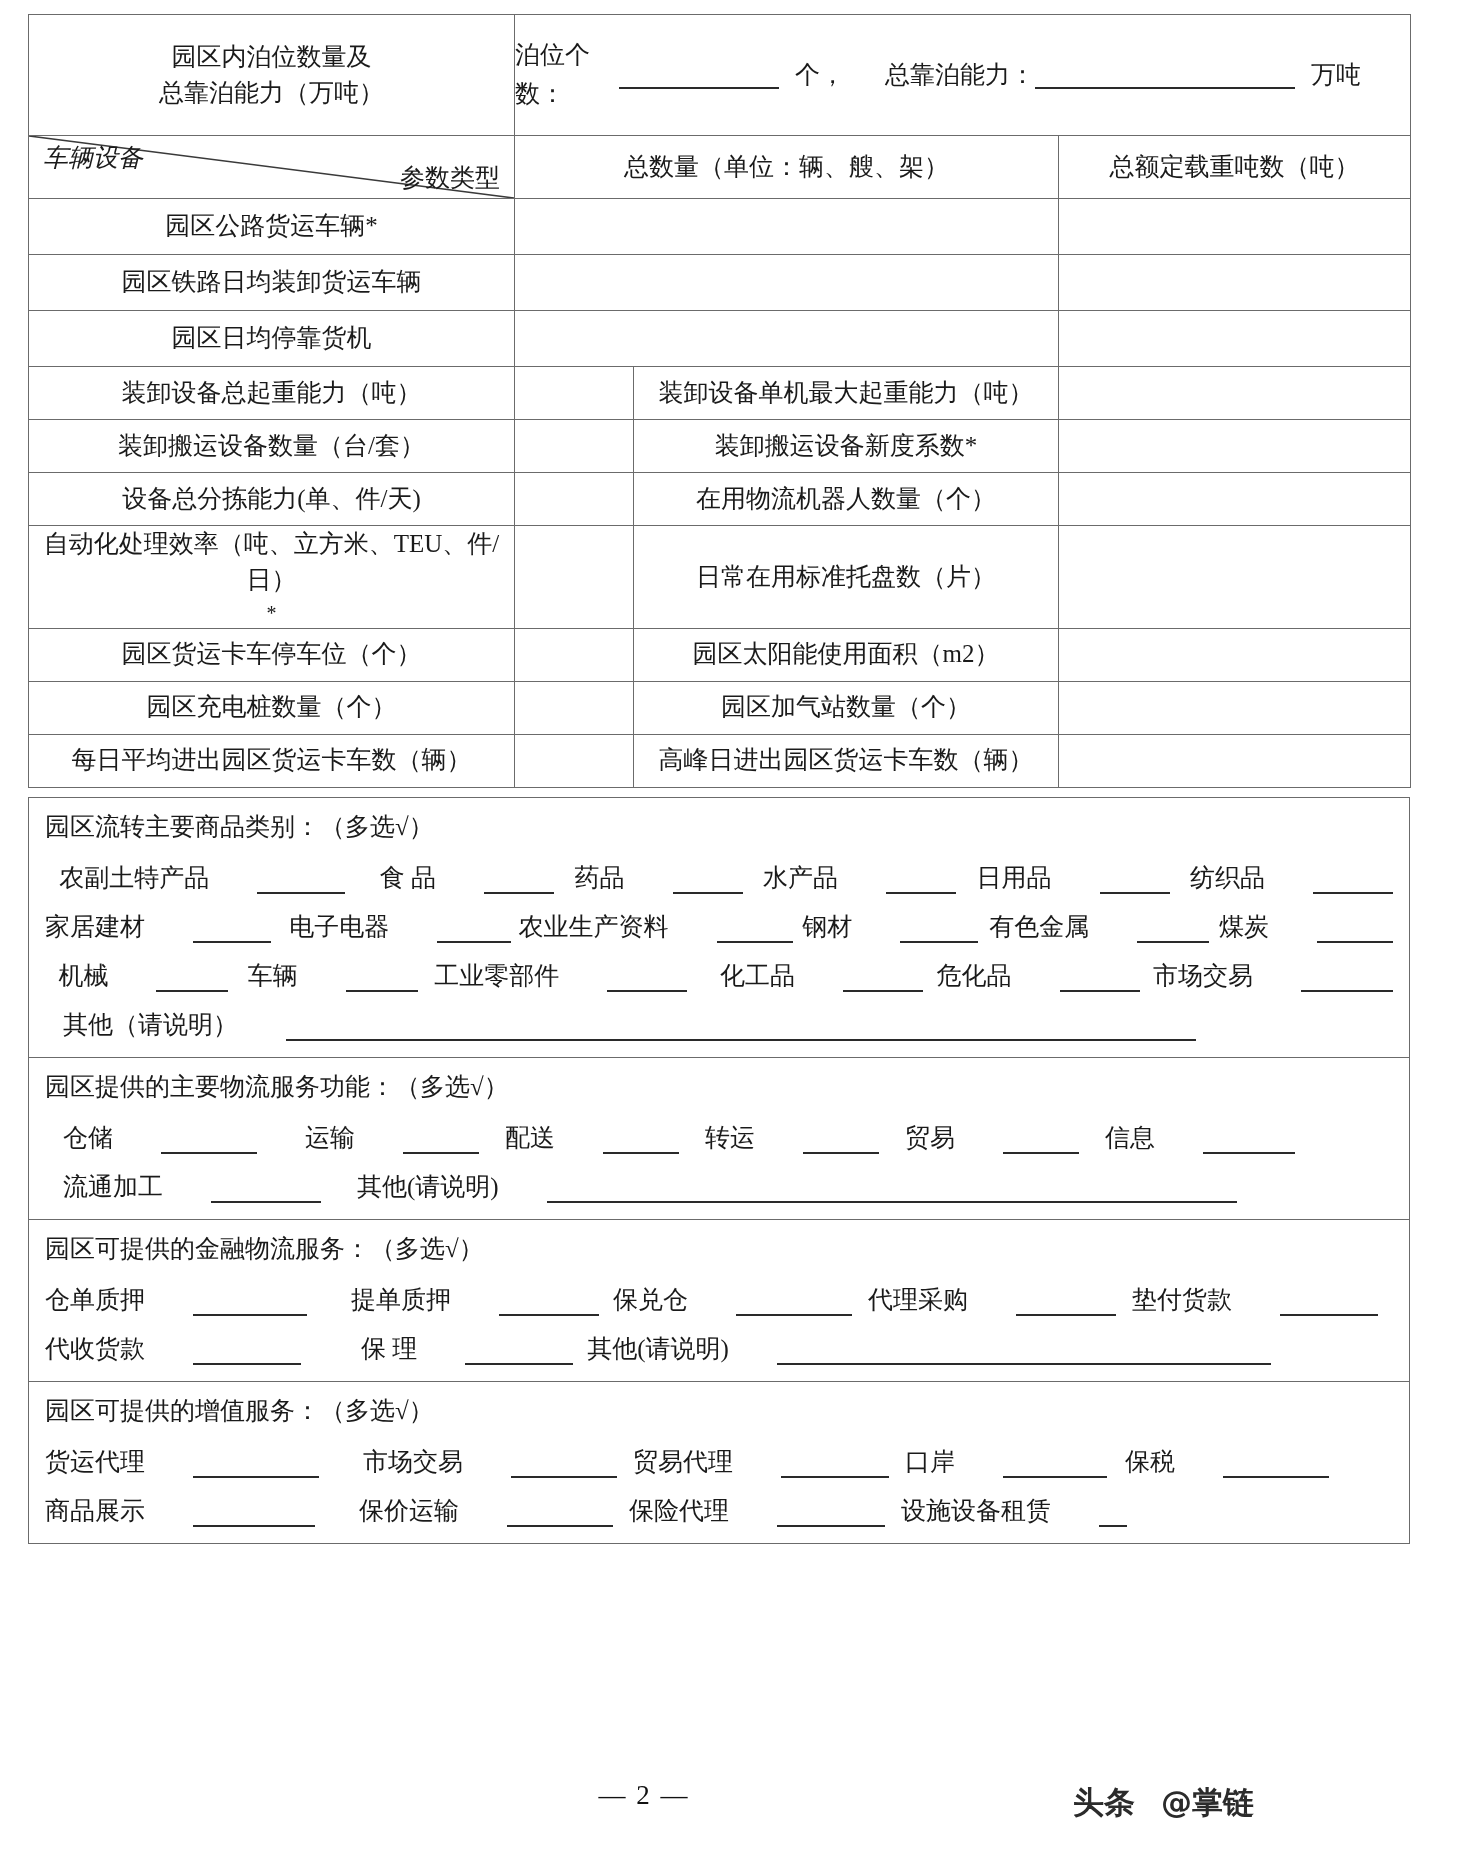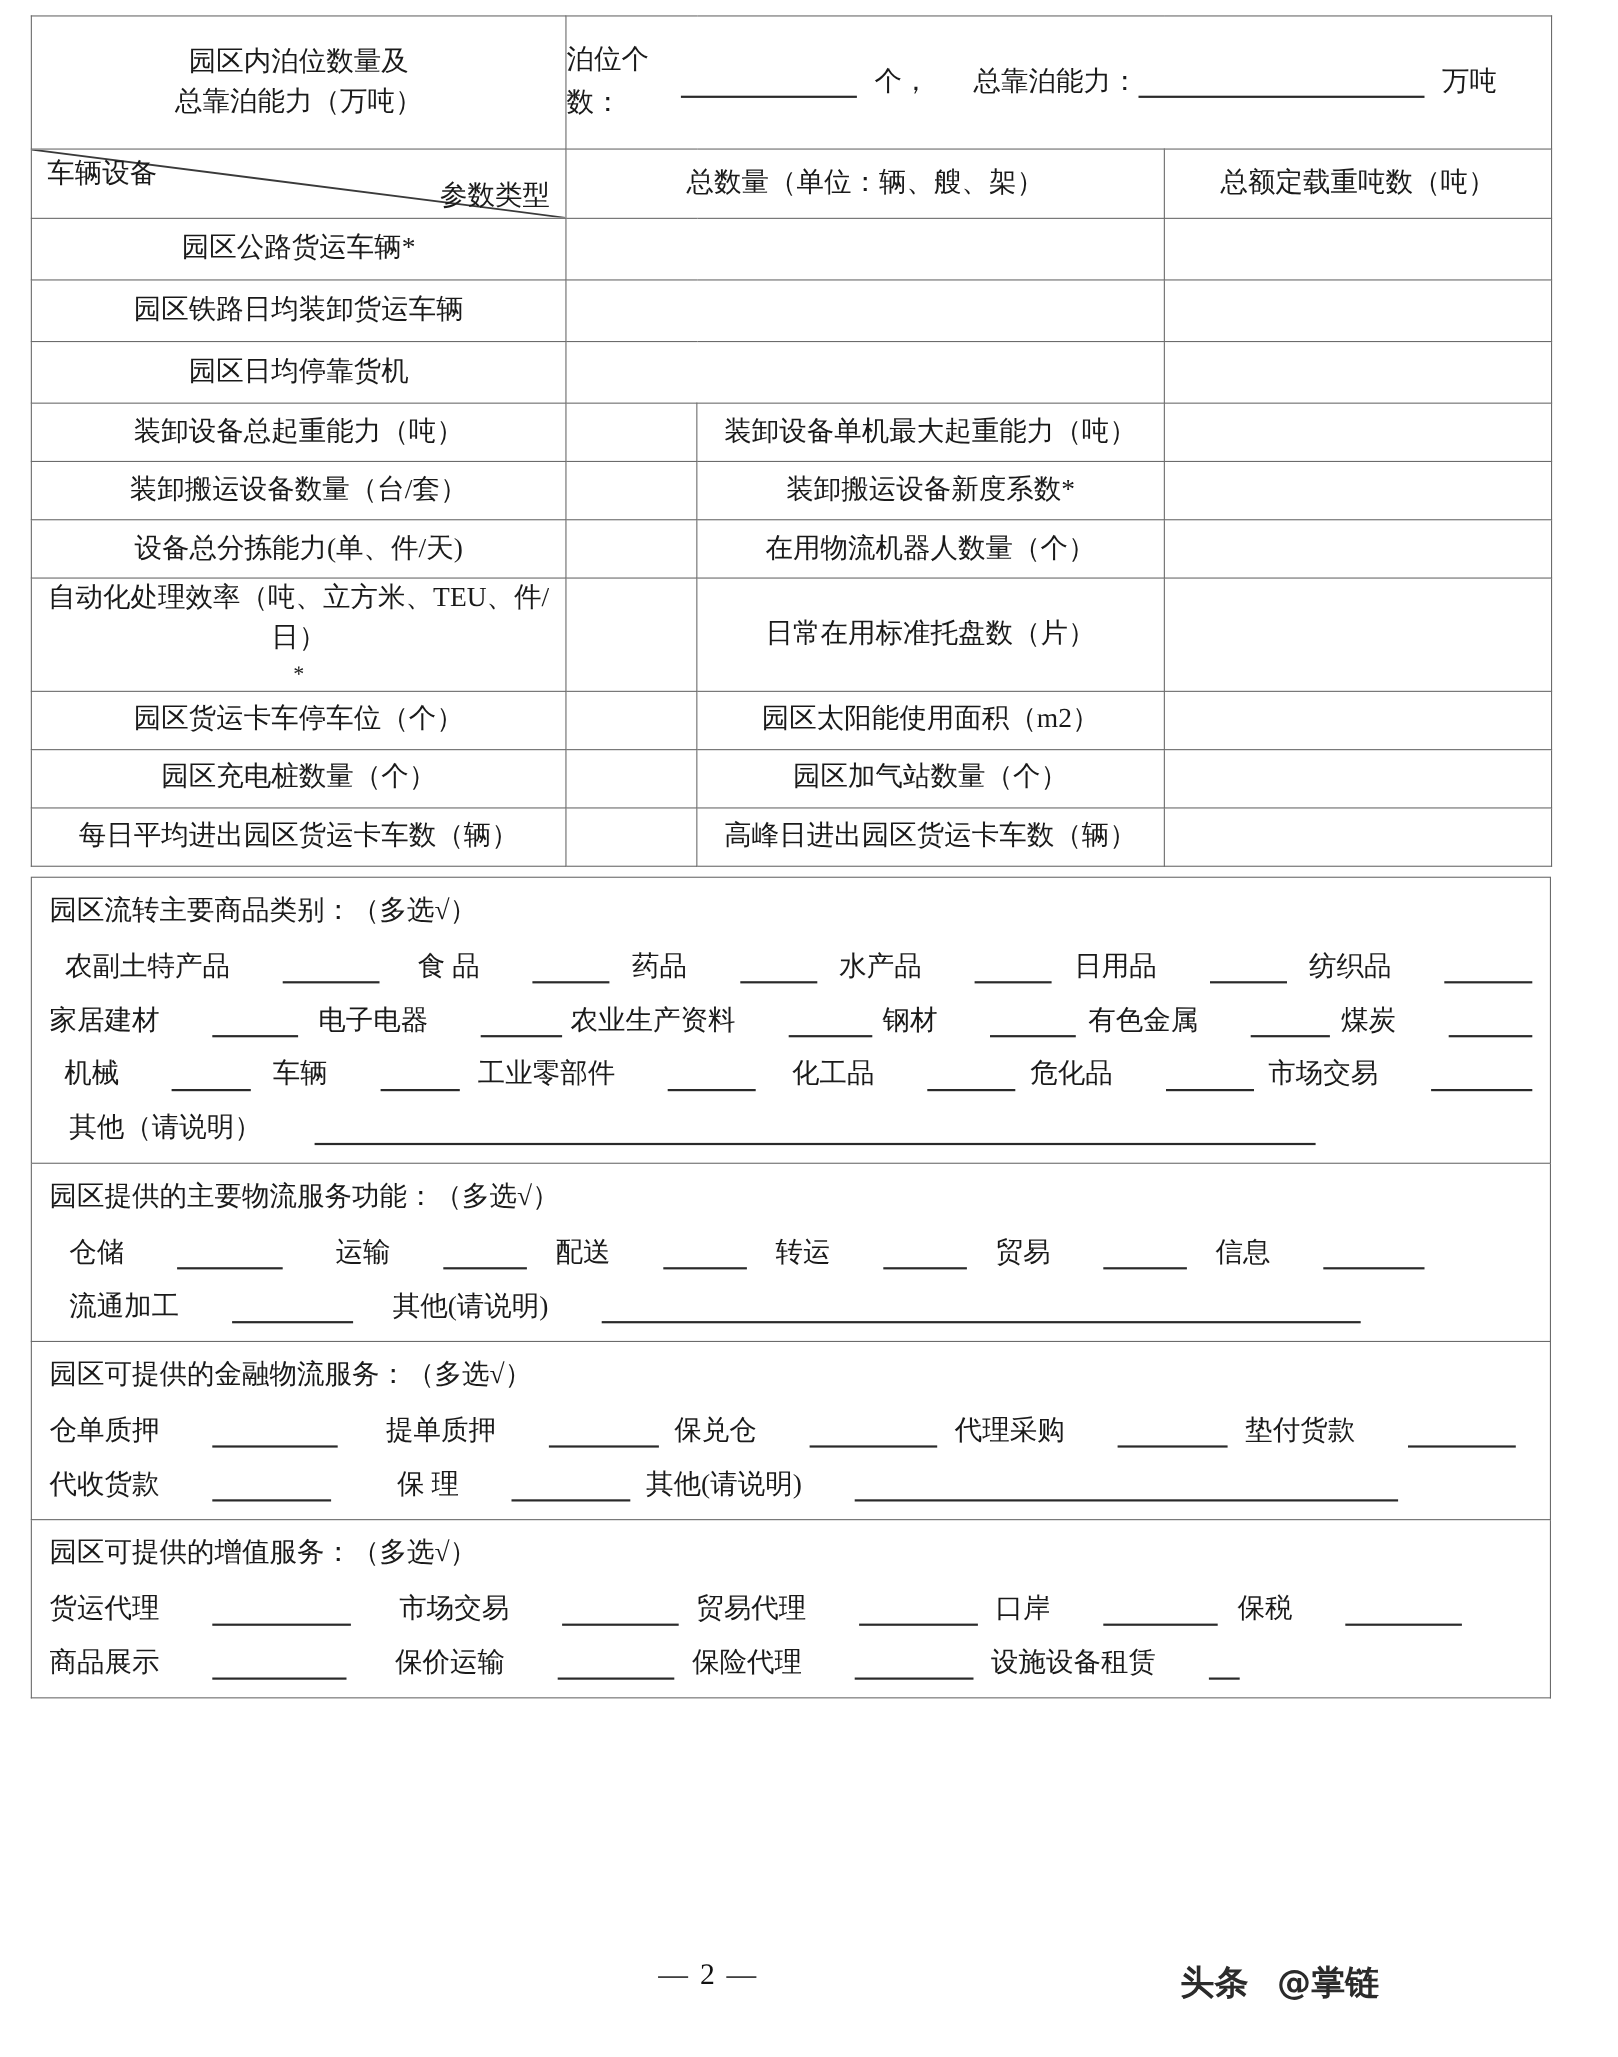--- a/index.html
+++ b/index.html
@@ -86,20 +86,21 @@
   .diag svg {
     position: absolute;
     left: 0; top: 0;
     width: 100%; height: 100%;
     pointer-events: none;
   }
   .diag .tl {
     position: absolute;
     left: 14px; top: 4px;
     font-size: 25px;
+    font-style: italic;
   }
   .diag .br {
     position: absolute;
     right: 14px; bottom: 2px;
     font-size: 25px;
   }
 
   .row-veh td { height: 55px; }
   .row-param td { height: 52px; }
 

